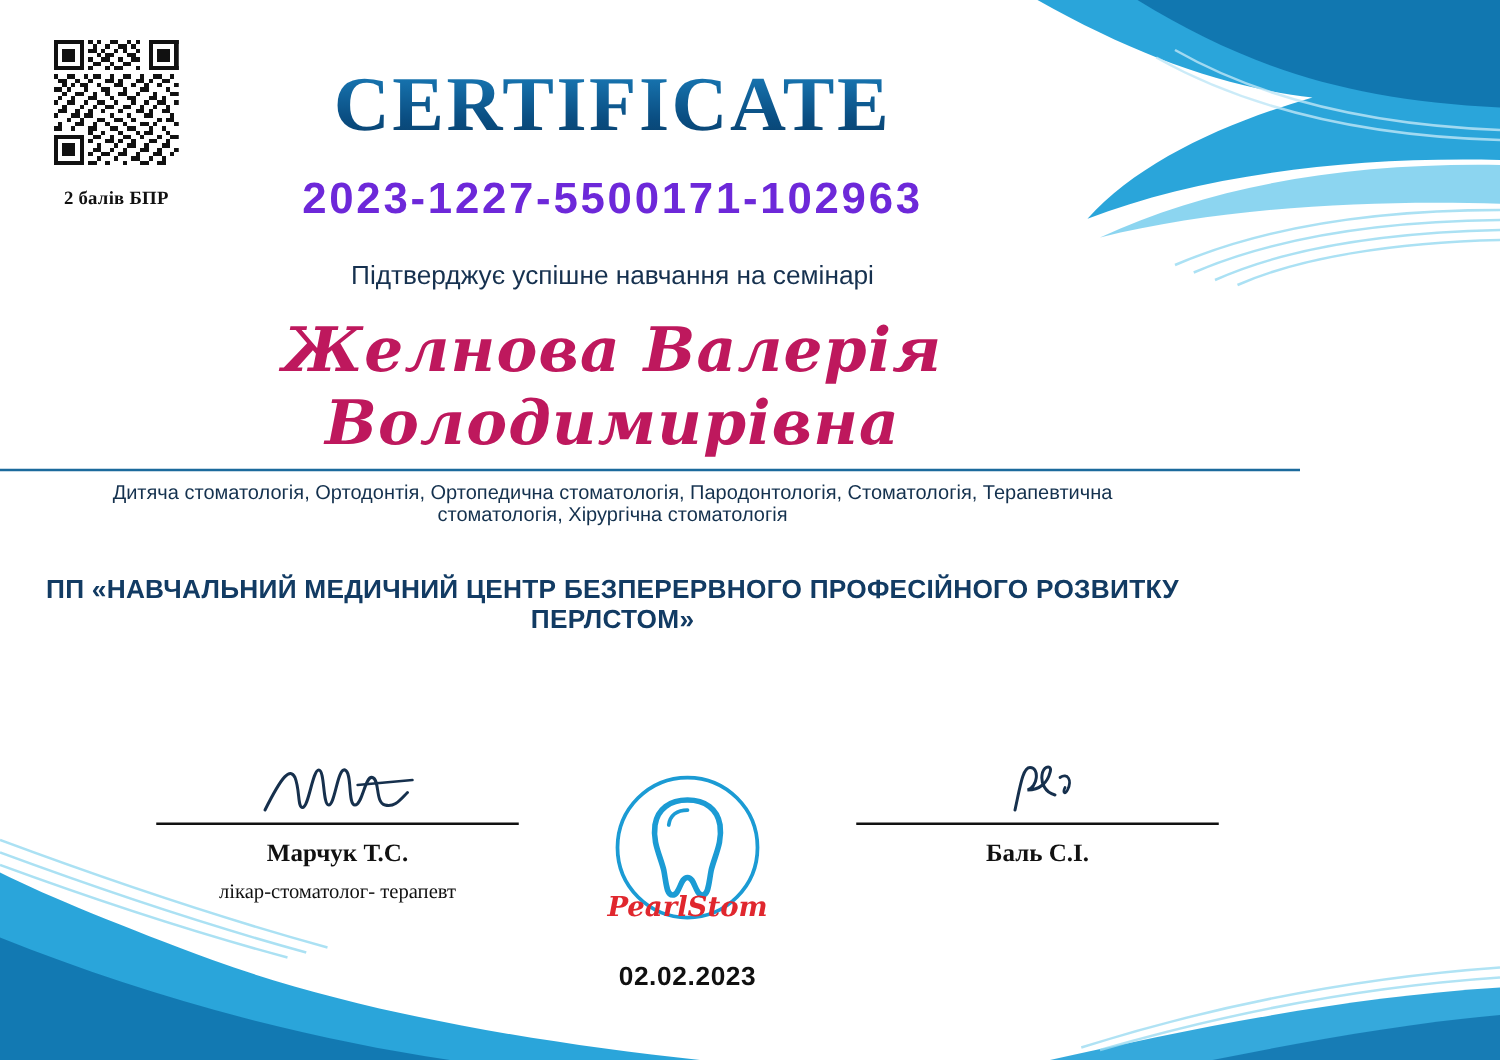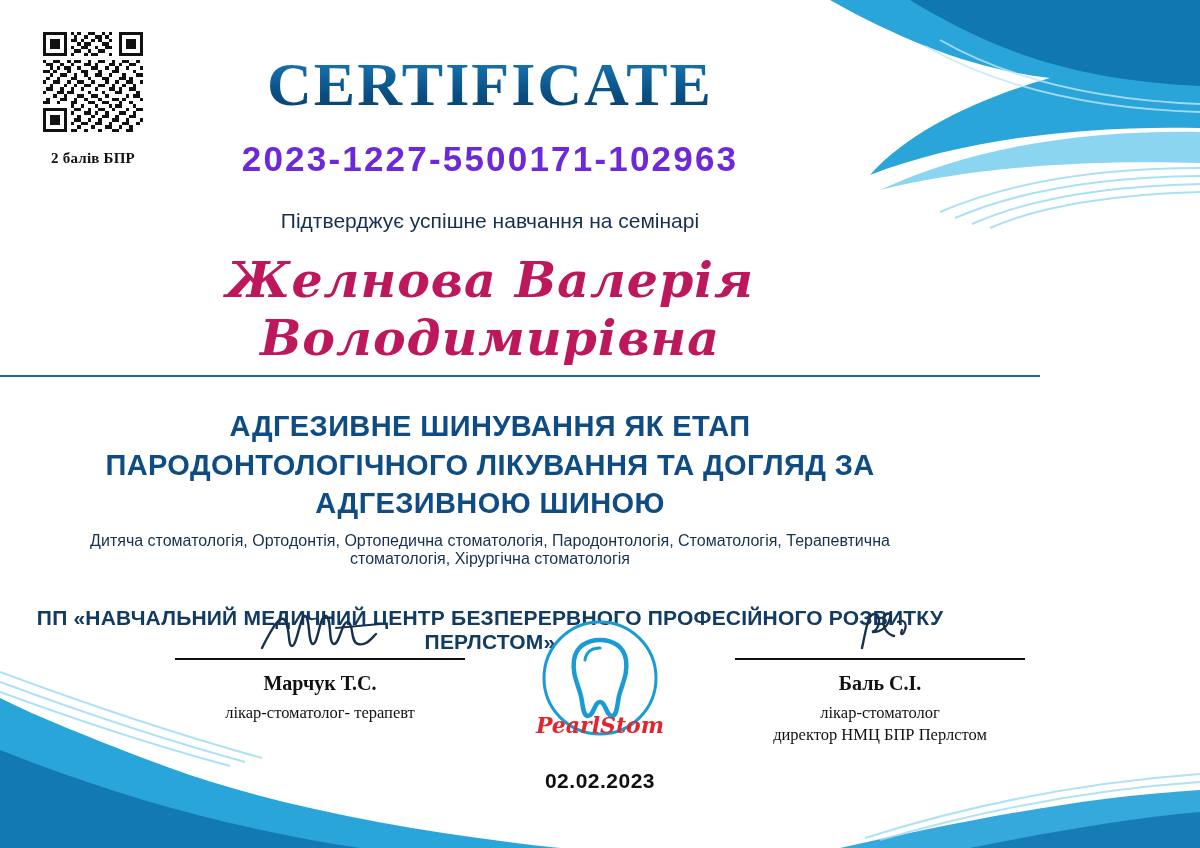--- a/index.html
+++ b/index.html
@@ -144,21 +144,21 @@
     letter-spacing: .2px;
   }
 
   
   .signatures {
     position: absolute;
     left: 0;
     top: 600px;
     width: 1200px;
     display: flex;
-    justify-content: center;
+    justify-content: flex-start;
     align-items: flex-start;
     padding: 0 110px;
     box-sizing: border-box;
   }
   .sig-col {
     width: 320px;
     text-align: center;
     position: relative;
   }
   .sig-mark {
@@ -446,21 +446,20 @@
     </svg>
     <div class="qr-caption">2 балів БПР</div>
   </div>
 
   <div class="content">
     <div class="title">CERTIFICATE</div>
     <div class="serial">2023-1227-5500171-102963</div>
     <div class="subtitle">Підтверджує успішне навчання на семінарі</div>
     <div class="person">Желнова Валерія Володимирівна</div>
     <div class="person-rule"></div>
-    <div class="course">АДГЕЗИВНЕ ШИНУВАННЯ ЯК ЕТАП ПАРОДОНТОЛОГІЧНОГО ЛІКУВАННЯ ТА ДОГЛЯД ЗА АДГЕЗИВНОЮ ШИНОЮ</div>
     <div class="spec-list">Дитяча стоматологія, Ортодонтія, Ортопедична стоматологія, Пародонтологія, Стоматологія, Терапевтична стоматологія, Хірургічна стоматологія</div>
     <div class="org">ПП «НАВЧАЛЬНИЙ МЕДИЧНИЙ ЦЕНТР БЕЗПЕРЕРВНОГО ПРОФЕСІЙНОГО РОЗВИТКУ ПЕРЛСТОМ»</div>
   </div>
 
   <div class="signatures">
 
     <div class="sig-col">
       <div class="sig-mark">
         <svg width="160" height="56" viewBox="0 0 160 56">
           <path d="M22,48 C36,20 42,14 46,22 C50,32 48,46 52,46 C57,46 60,16 65,16 C70,16 68,44 73,44 C78,44 80,14 86,16 C92,18 88,44 94,44 C100,44 102,20 108,22 C114,24 110,42 118,44 C126,46 130,40 136,34" fill="none" stroke="#16304d" stroke-width="2.4" stroke-linecap="round"></path>
@@ -486,20 +485,16 @@
 
     <div class="sig-col">
       <div class="sig-mark">
         <svg width="160" height="56" viewBox="0 0 160 56">
           <path d="M62,48 C66,30 68,14 74,14 C82,14 80,30 72,32 C82,32 88,26 90,18 C92,12 86,12 84,18 C82,26 86,34 94,36" fill="none" stroke="#16304d" stroke-width="2.4" stroke-linecap="round"></path>
           <path d="M98,22 C104,18 108,24 104,32 C102,36 100,34 102,30" fill="none" stroke="#16304d" stroke-width="2.2" stroke-linecap="round"></path>
         </svg>
       </div>
       <div class="sig-line"></div>
       <div class="sig-name">Баль С.І.</div>
-      <div class="sig-role">
-        <div>лікар-стоматолог</div>
-        <div>директор НМЦ БПР Перлстом</div>
-      </div>
     </div>
 
   </div>
 </div>
 
 </body></html>

